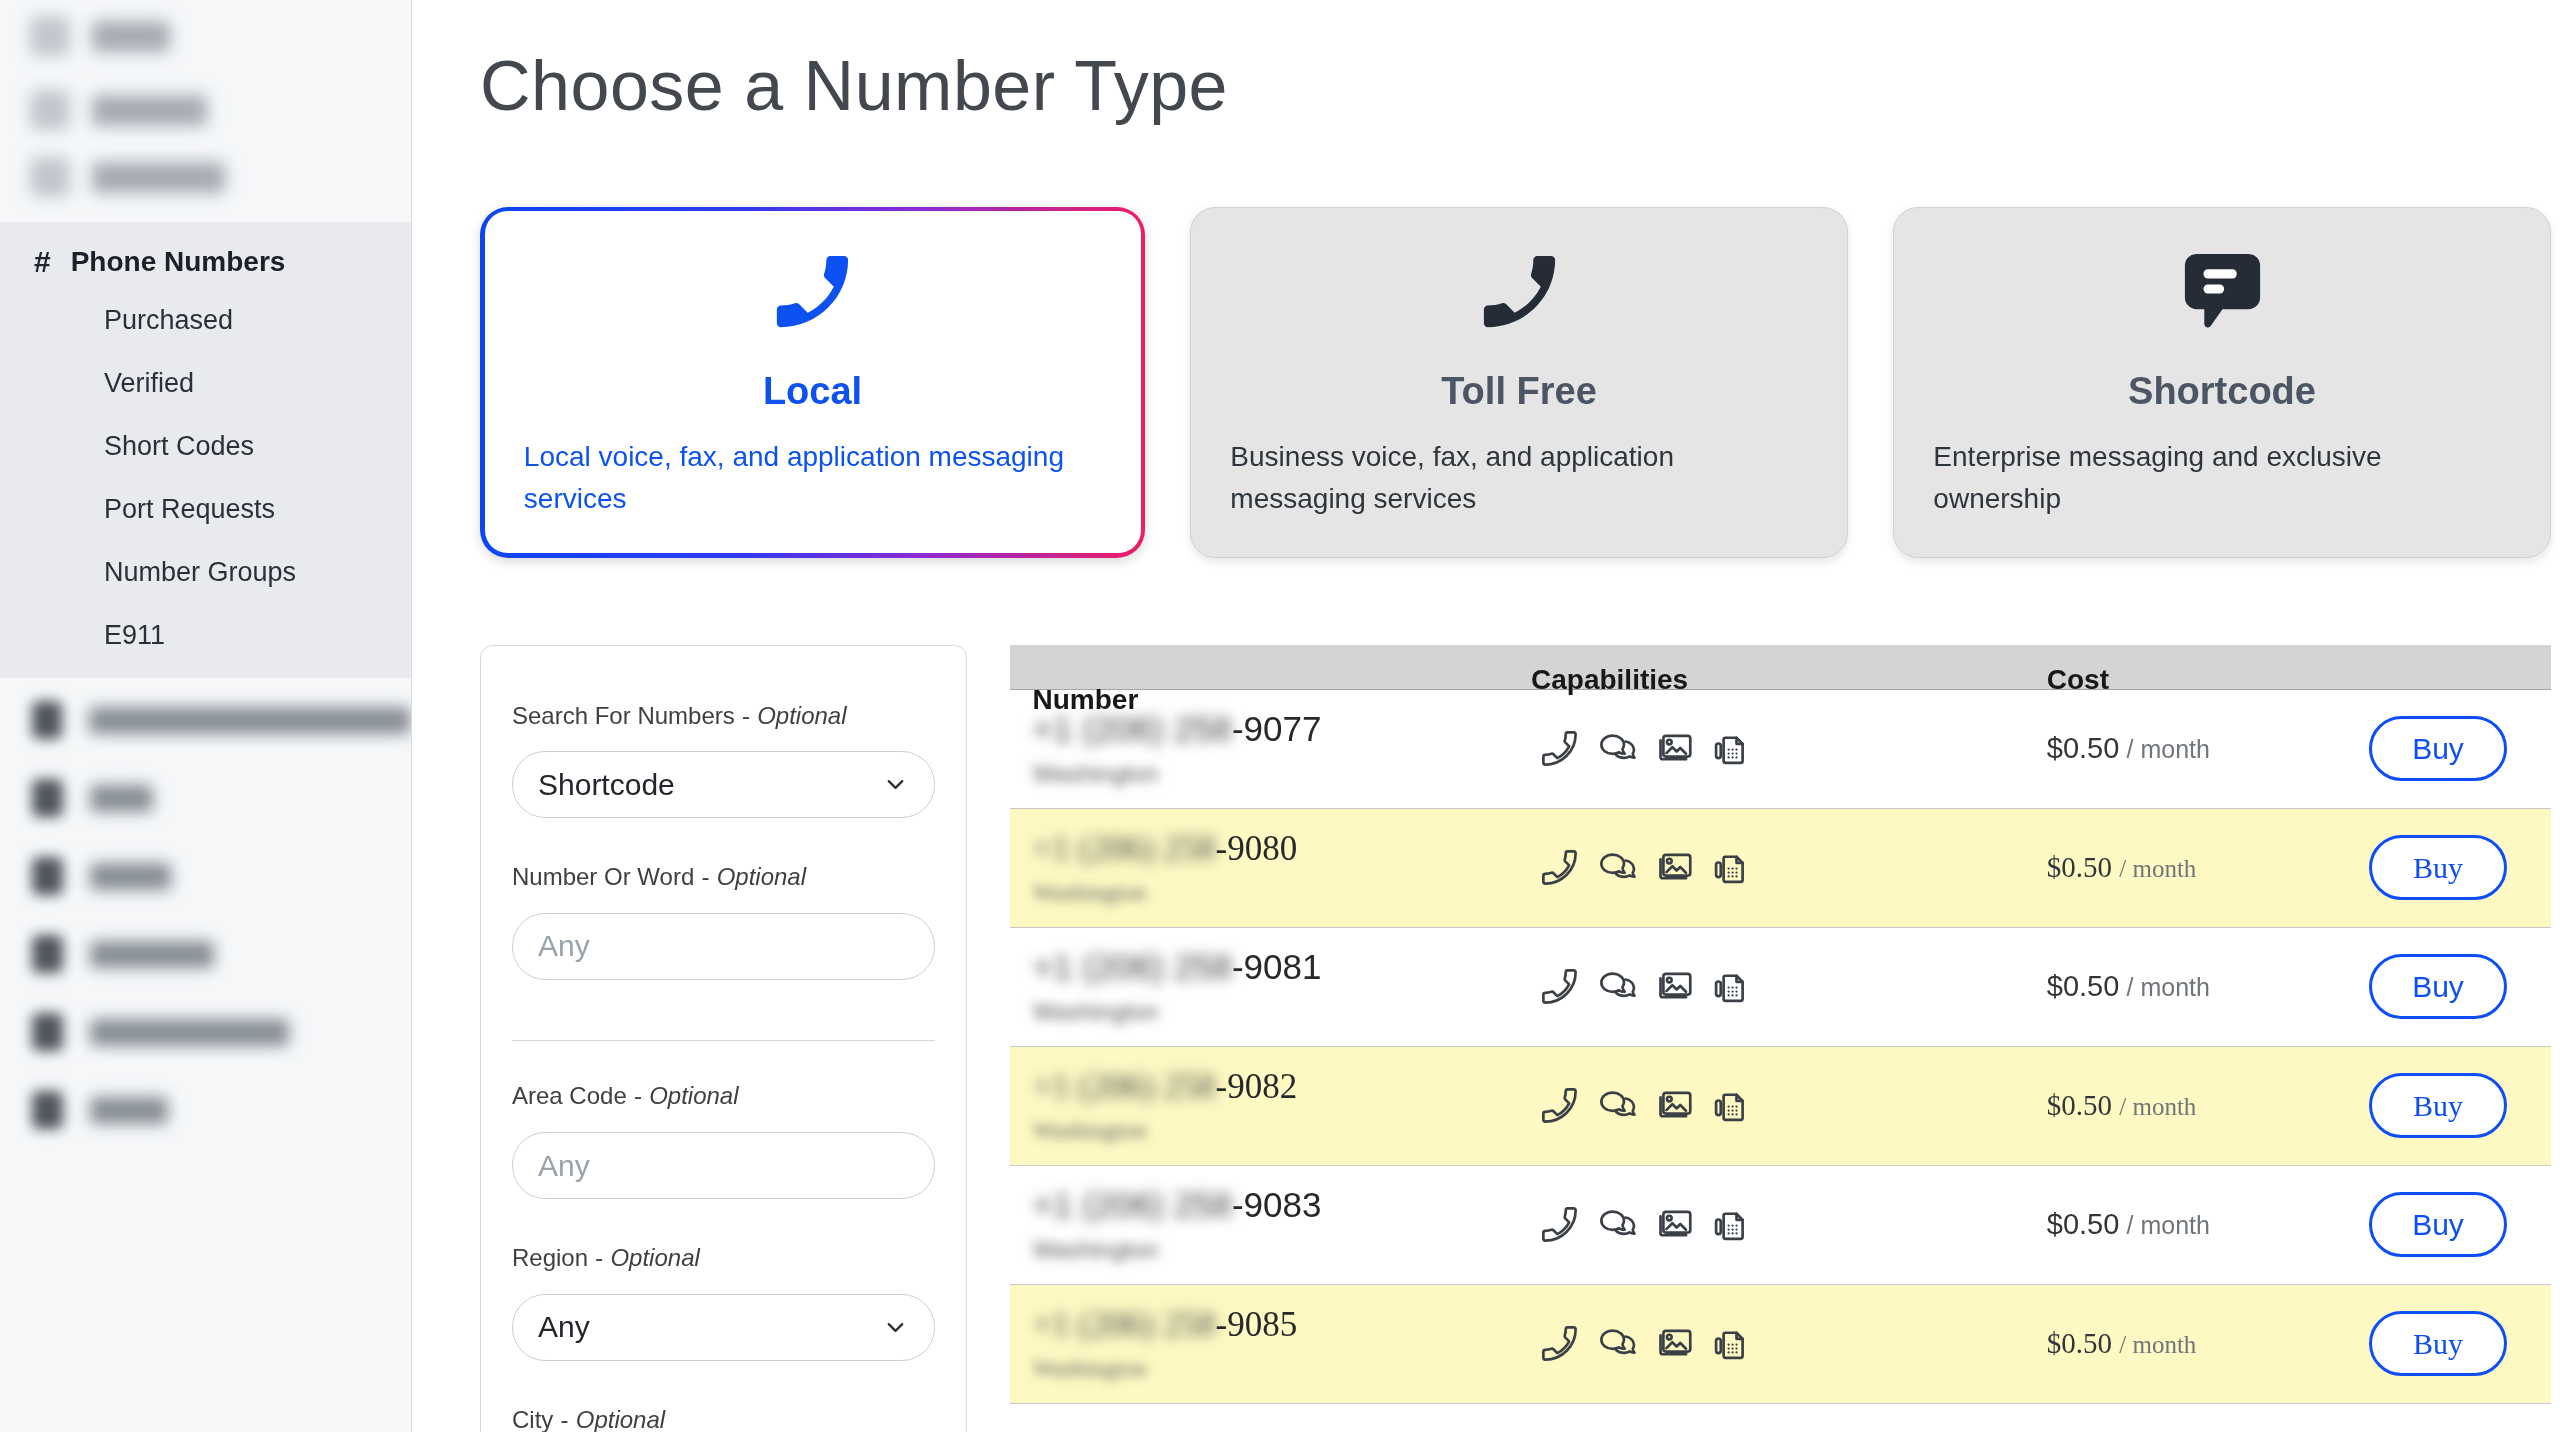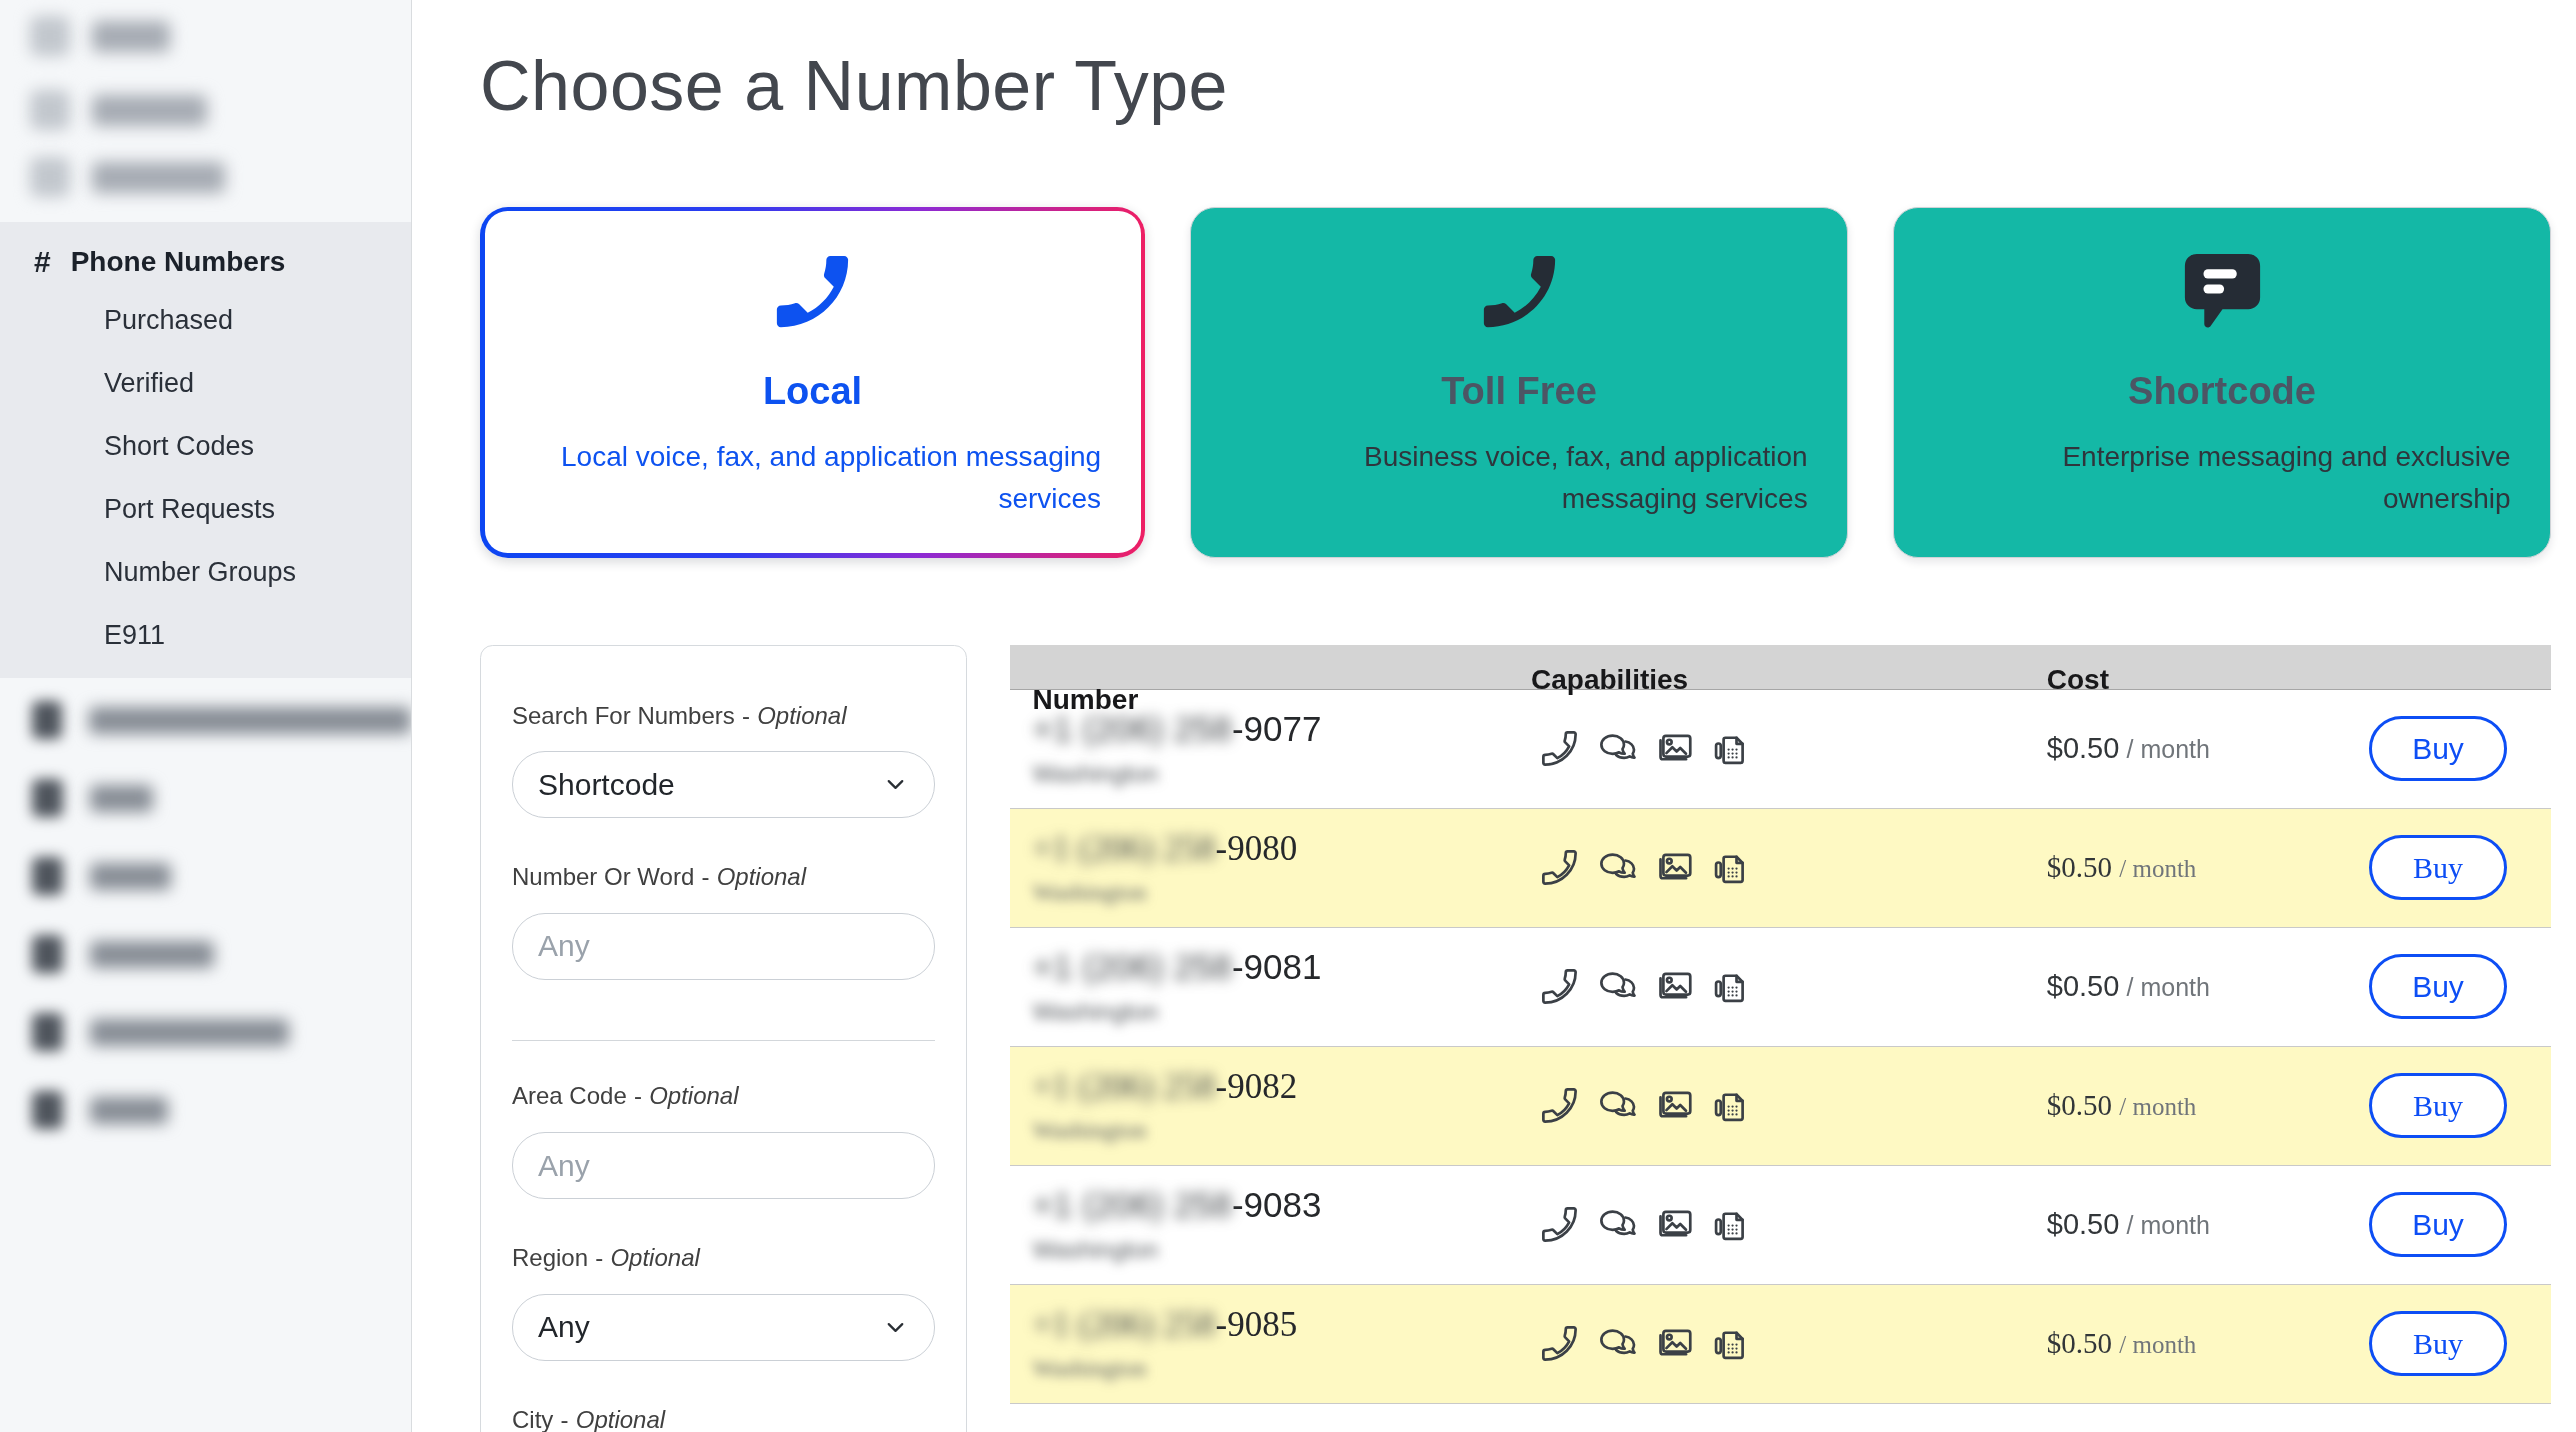--- a/index.html
+++ b/index.html
@@ -26,24 +26,24 @@
   .sb-blur-bottom .ic { width:31px; height:38px; border-radius:6.3px; background:#4e545c; filter:blur(6.3px); }
   .sb-blur-bottom .bar { height:27px; background:#878d95; filter:blur(7.2px); margin-left:27px; }
 
   
   main { flex:1; padding:0 25px 0 68px; }
   h1 { margin-top:50px; font-size:70px; line-height:1.05; font-weight:300;
     color:#43474e; letter-spacing:0.5px; }
 
   
   .cards { display:flex; gap:45px; margin-top:83px; }
-  .card { flex:1; height:351px; background:#14b8a6; border:1.8px solid #cfd3d7; border-radius:25px;
+  .card { flex:1; height:351px; background:#e5e5e5; border:1.8px solid #cfd3d7; border-radius:25px;
     box-shadow:0 3.6px 9px rgba(17,24,39,.10); cursor:pointer; }
   .card-inner { height:100%; display:flex; flex-direction:column; align-items:center;
-    justify-content:center; text-align:right; }
+    justify-content:center; text-align:left; }
   .card.selected { border:none; padding:4.5px; border-radius:28px;
     background:linear-gradient(90deg,#0c46f2 0%,#2c3bf0 38%,#8c2ad4 66%,#ee1e63 100%);
     box-shadow:0 3.6px 10.8px rgba(17,24,39,.16); }
   .card.selected .card-inner { background:#fff; border-radius:22.5px; }
   .card-icon { margin-bottom:31px; }
   .card-icon svg { display:block; }
   .card-title { font-size:38px; font-weight:700; color:#4c5564; margin-bottom:23.5px; }
   .card-desc { font-size:28px; line-height:1.5; color:#2f353c; max-width:88%; }
   .card.selected .card-title, .card.selected .card-desc { color:#0d52f0; }
 

